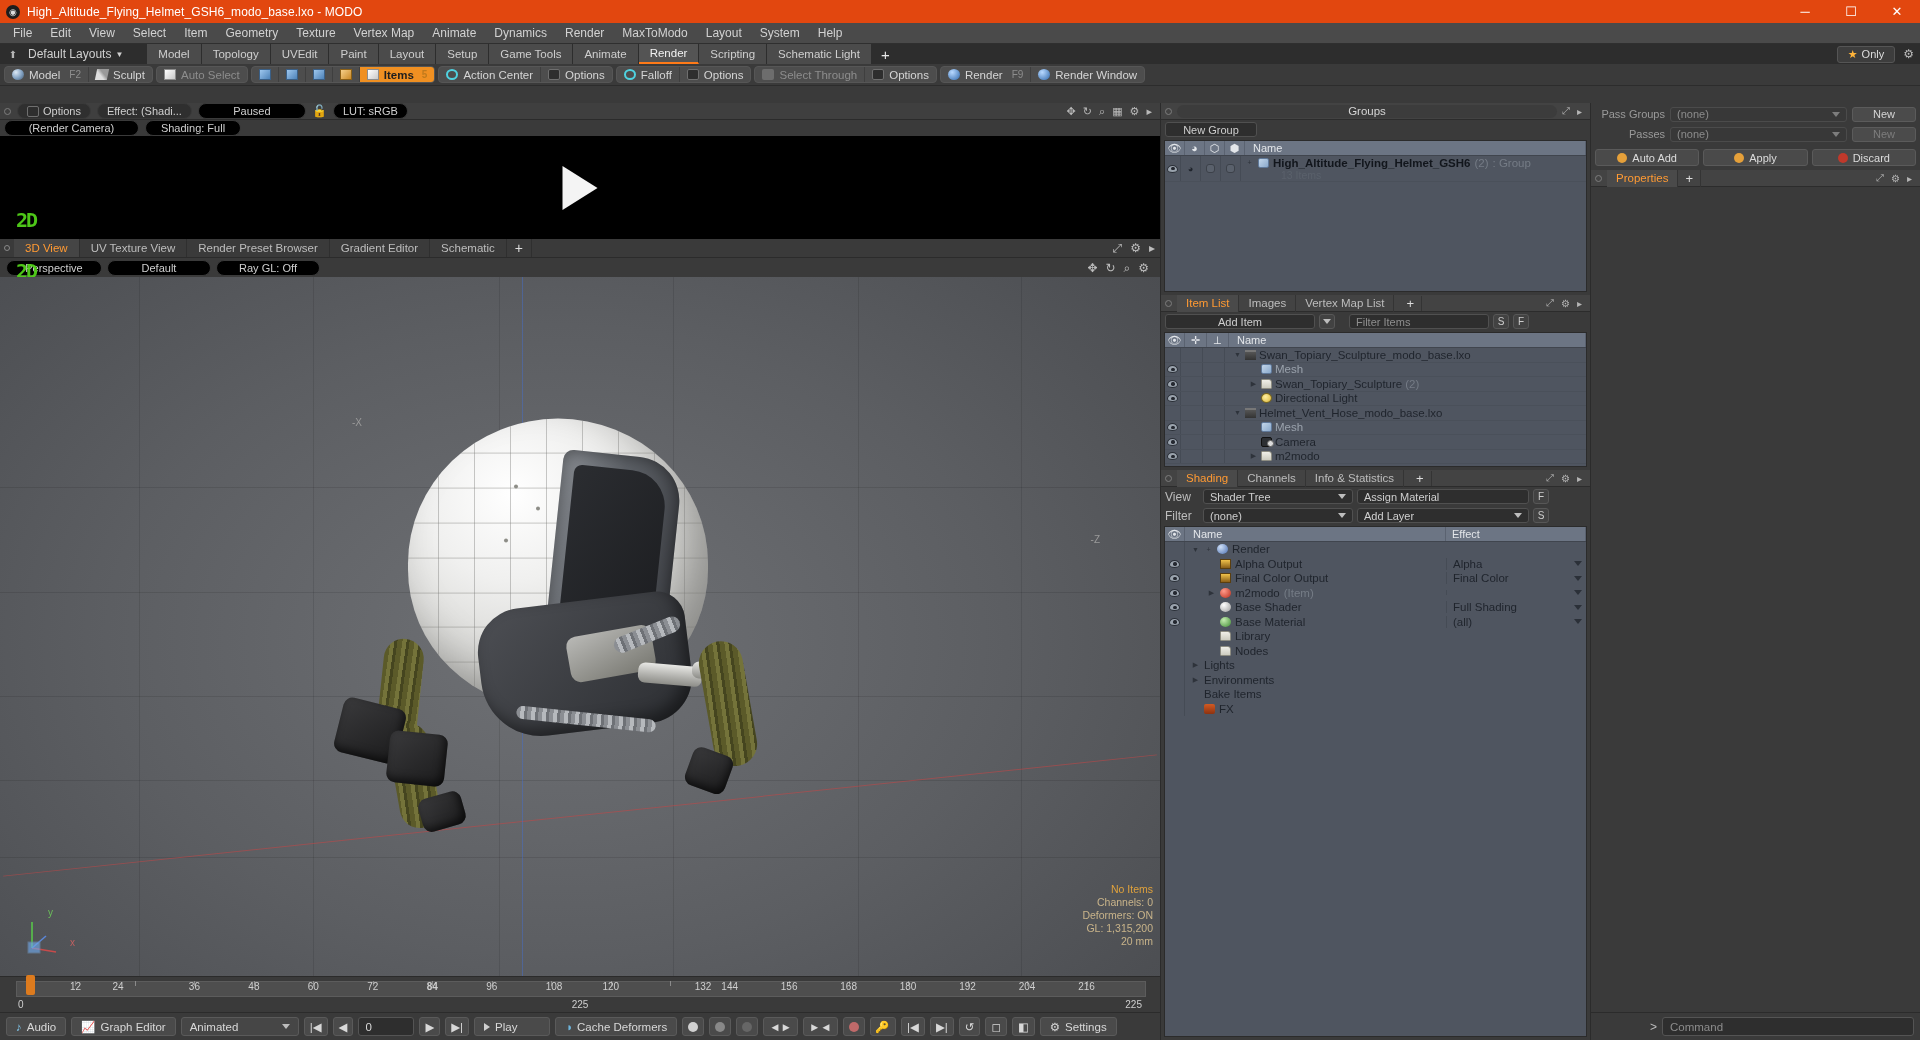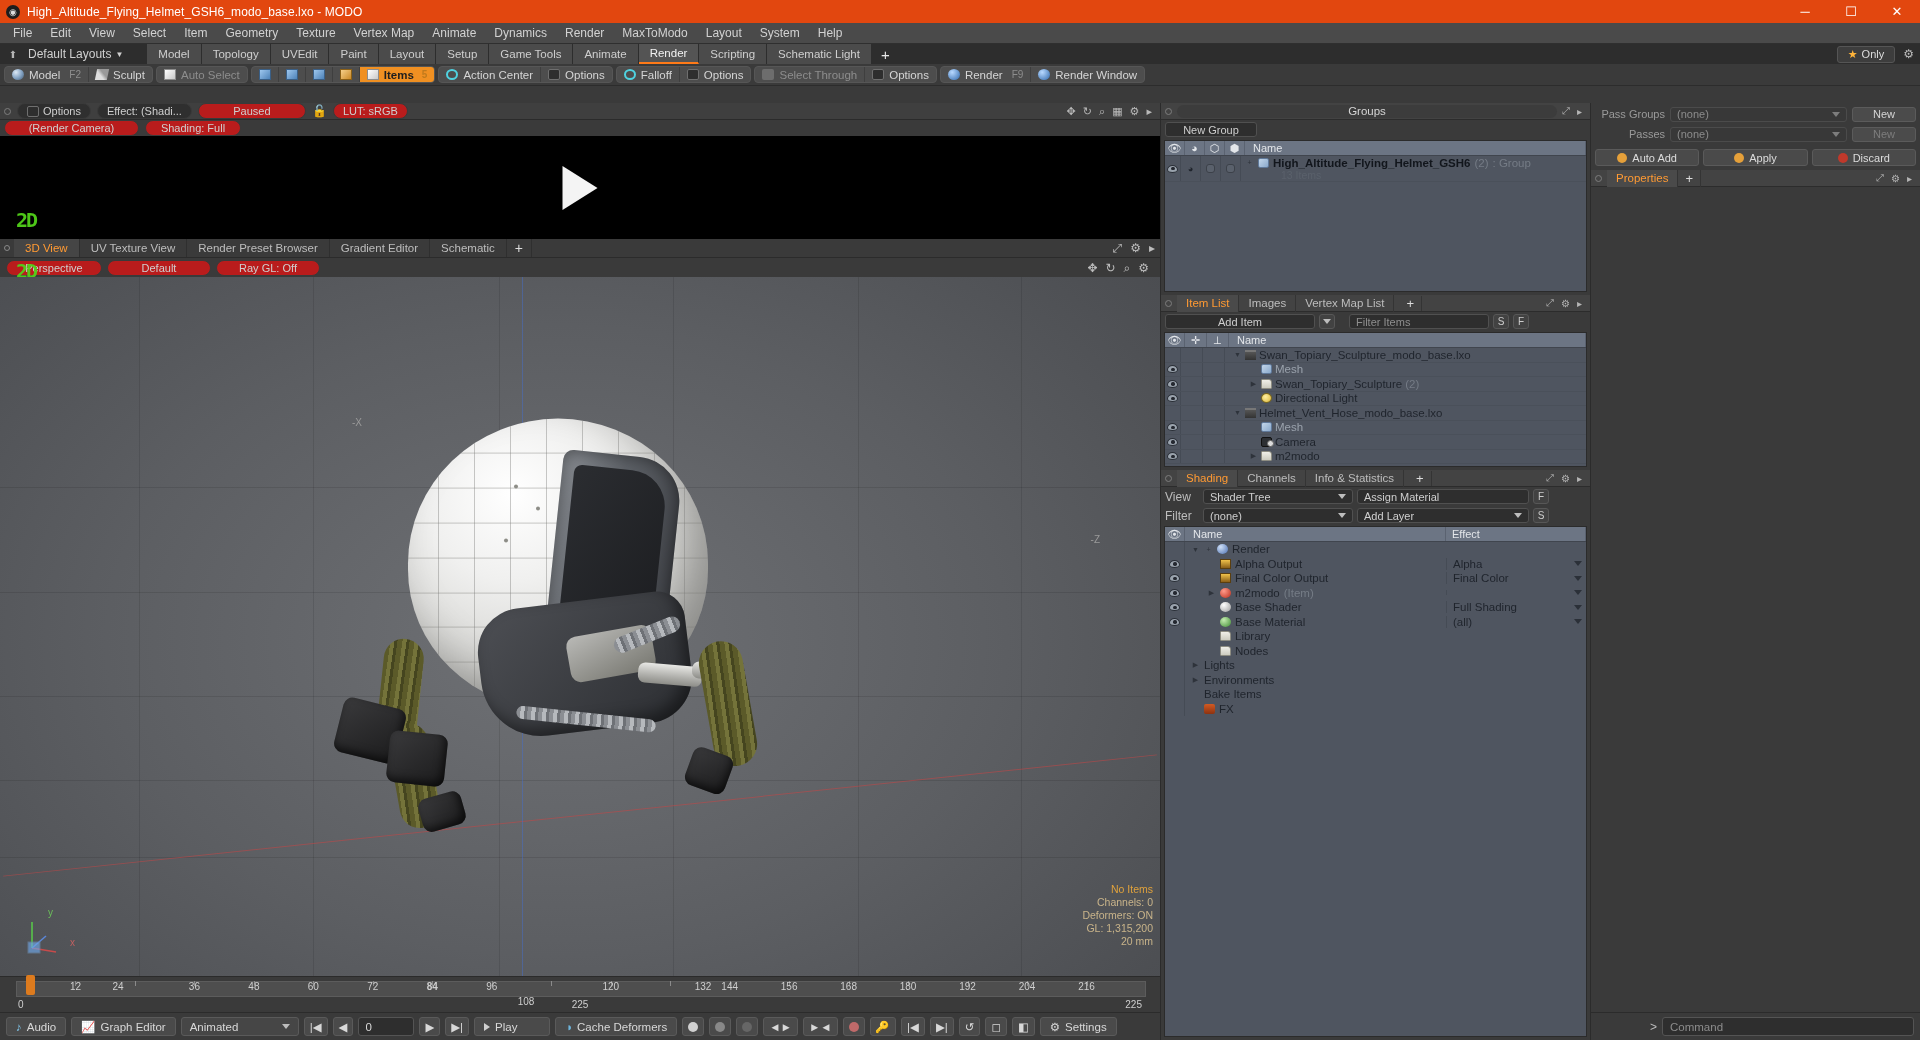--- a/index.html
+++ b/index.html
@@ -62,21 +62,21 @@
   .main { position:absolute; top:103px; left:0; width:1920px; height:937px; display:flex; }
   .leftcol { width:1160px; display:flex; flex-direction:column; }
   .rightcol { width:760px; display:flex; }
 
   
   .panel-head { height:17px; background:#3f3f3f; display:flex; align-items:center; gap:6px; padding:0 4px;
      border-bottom:1px solid #2b2b2b; position:relative;}
   .ph-dot { width:7px; height:7px; border-radius:50%; border:1px solid #7d7d7d; }
   .pill { background:#2f2f2f; border-radius:8px; padding:1px 9px; font-size:11px; color:#cfcfcf;
     display:flex; align-items:center; gap:4px; border:1px solid #3a3a3a;}
-  .pill.dark { background:#b91c1c; }
+  .pill.dark { background:#000000; }
   .ph-right { margin-left:auto; display:flex; align-items:center; gap:7px; padding-right:4px; color:#b9b9b9;
     font-size:11px;}
   .renderprev { position:relative; background:#000; flex:0 0 auto; height:103px; }
   .rp-bar2 { height:16px; background:#3a3a3a; display:flex; align-items:center; gap:6px; padding:0 4px; }
   .play-tri { position:absolute; left:50%; top:50%; transform:translate(-50%,-50%);
      width:0; height:0; border-left:35px solid #f4f4f4; border-top:22px solid transparent;
      border-bottom:22px solid transparent; }
   .watermark { position:absolute; font-family:"DejaVu Sans Mono", monospace; color:#52d11a; font-weight:bold;
      font-size:20px; letter-spacing:-2px; opacity:.95; pointer-events:none; }
 
@@ -555,21 +555,21 @@
             <div class="tl-num" style="left: 253.895px;">48</div>
             <div class="tl-tick" style="left: 313.368px; top: 4px;"></div>
             <div class="tl-num" style="left: 313.368px;">60</div>
             <div class="tl-tick" style="left: 372.842px; top: 4px;"></div>
             <div class="tl-num" style="left: 372.842px;">72</div>
             <div class="tl-tick" style="left: 432.316px; top: 4px;"></div>
             <div class="tl-num" style="left: 432.316px; font-weight: bold;">84</div>
             <div class="tl-tick" style="left: 491.789px; top: 4px;"></div>
             <div class="tl-num" style="left: 491.789px;">96</div>
             <div class="tl-tick" style="left: 551.263px; top: 4px;"></div>
-            <div class="tl-num" style="left: 526px; margin-top: 15px;">108</div>
+            <div class="tl-num" style="left: 554px;">108</div>
             <div class="tl-tick" style="left: 610.737px; top: 4px;"></div>
             <div class="tl-num" style="left: 610.737px;">120</div>
             <div class="tl-tick" style="left: 670.211px; top: 4px;"></div>
             <div class="tl-num" style="left: 703px;">132</div>
             <div class="tl-tick" style="left: 729.684px; top: 4px;"></div>
             <div class="tl-num" style="left: 729.684px;">144</div>
             <div class="tl-tick" style="left: 789.158px; top: 4px;"></div>
             <div class="tl-num" style="left: 789.158px;">156</div>
             <div class="tl-tick" style="left: 848.632px; top: 4px;"></div>
             <div class="tl-num" style="left: 848.632px;">168</div>

